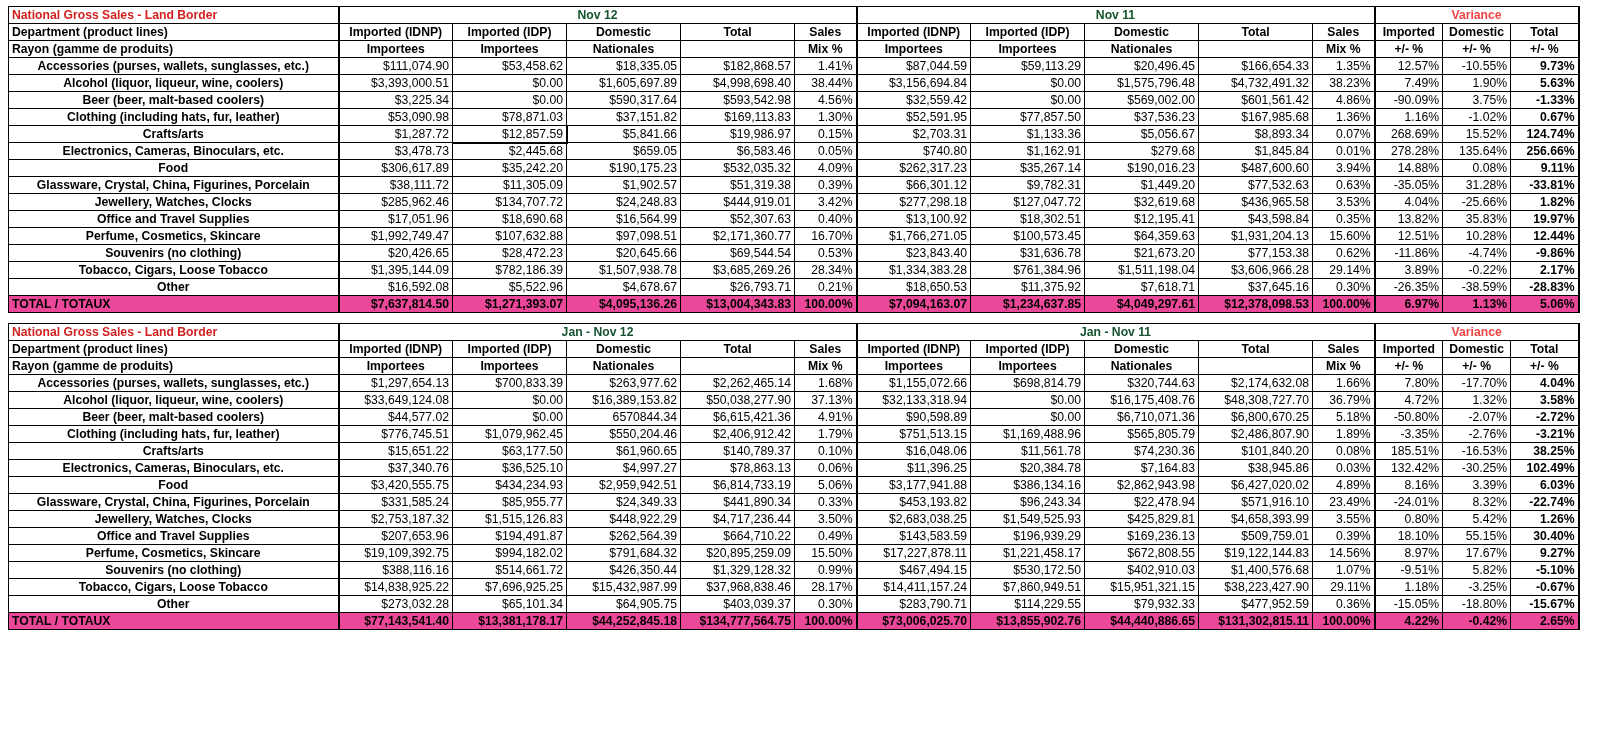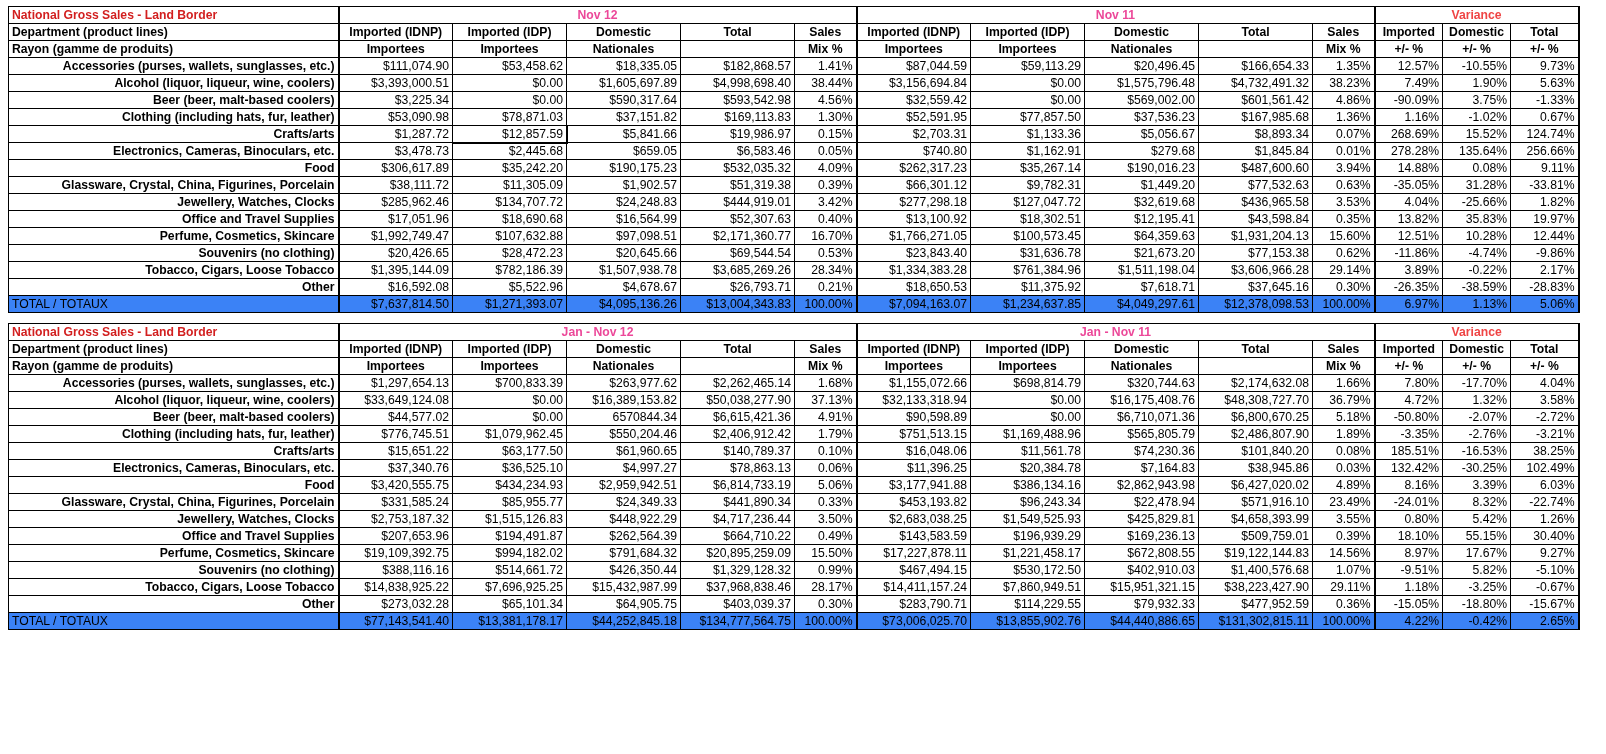--- a/index.html
+++ b/index.html
@@ -16,30 +16,30 @@
     white-space:nowrap;
     overflow:hidden;
   }
   
   col.c-dept{width:330px;}
   col.c-num{width:114px;}
   col.c-mix{width:62px;}
   col.c-var{width:68px;}
 
   .title-cell{font-weight:bold;color:#d21f1f;text-align:left;padding-left:4px;font-size:12.5px;}
-  .period{font-weight:bold;color:#ec4899;text-align:center;font-size:12.5px;}
+  .period{font-weight:bold;color:#14532d;text-align:center;font-size:12.5px;}
   .variance-hdr{font-weight:bold;color:#ef4444;text-align:center;font-size:12.5px;}
   .hdr{font-weight:bold;text-align:center;}
   .hdr-l{font-weight:bold;text-align:left;margin-left:45px;}
-  .dept{text-align:right;font-weight:bold;}
+  .dept{text-align:center;font-weight:bold;}
   .num{text-align:right;}
   .mix{text-align:right;}
   .var{text-align:right;}
-  .var-total{text-align:right;font-weight:normal;}
-  .total-row td{background:#3b82f6;font-weight:normal;}
+  .var-total{text-align:right;font-weight:bold;}
+  .total-row td{background:#ec4899;font-weight:bold;}
   .total-row td.dept{text-align:left;}
   .thickleft{border-left:2px solid #000 !important;}
   .thickright{border-right:2px solid #000 !important;}
   .sel{outline:1px solid #000;}
 </style>
 </head>
 <body>
 
 <div class="page">
   <div id="tables-root">

